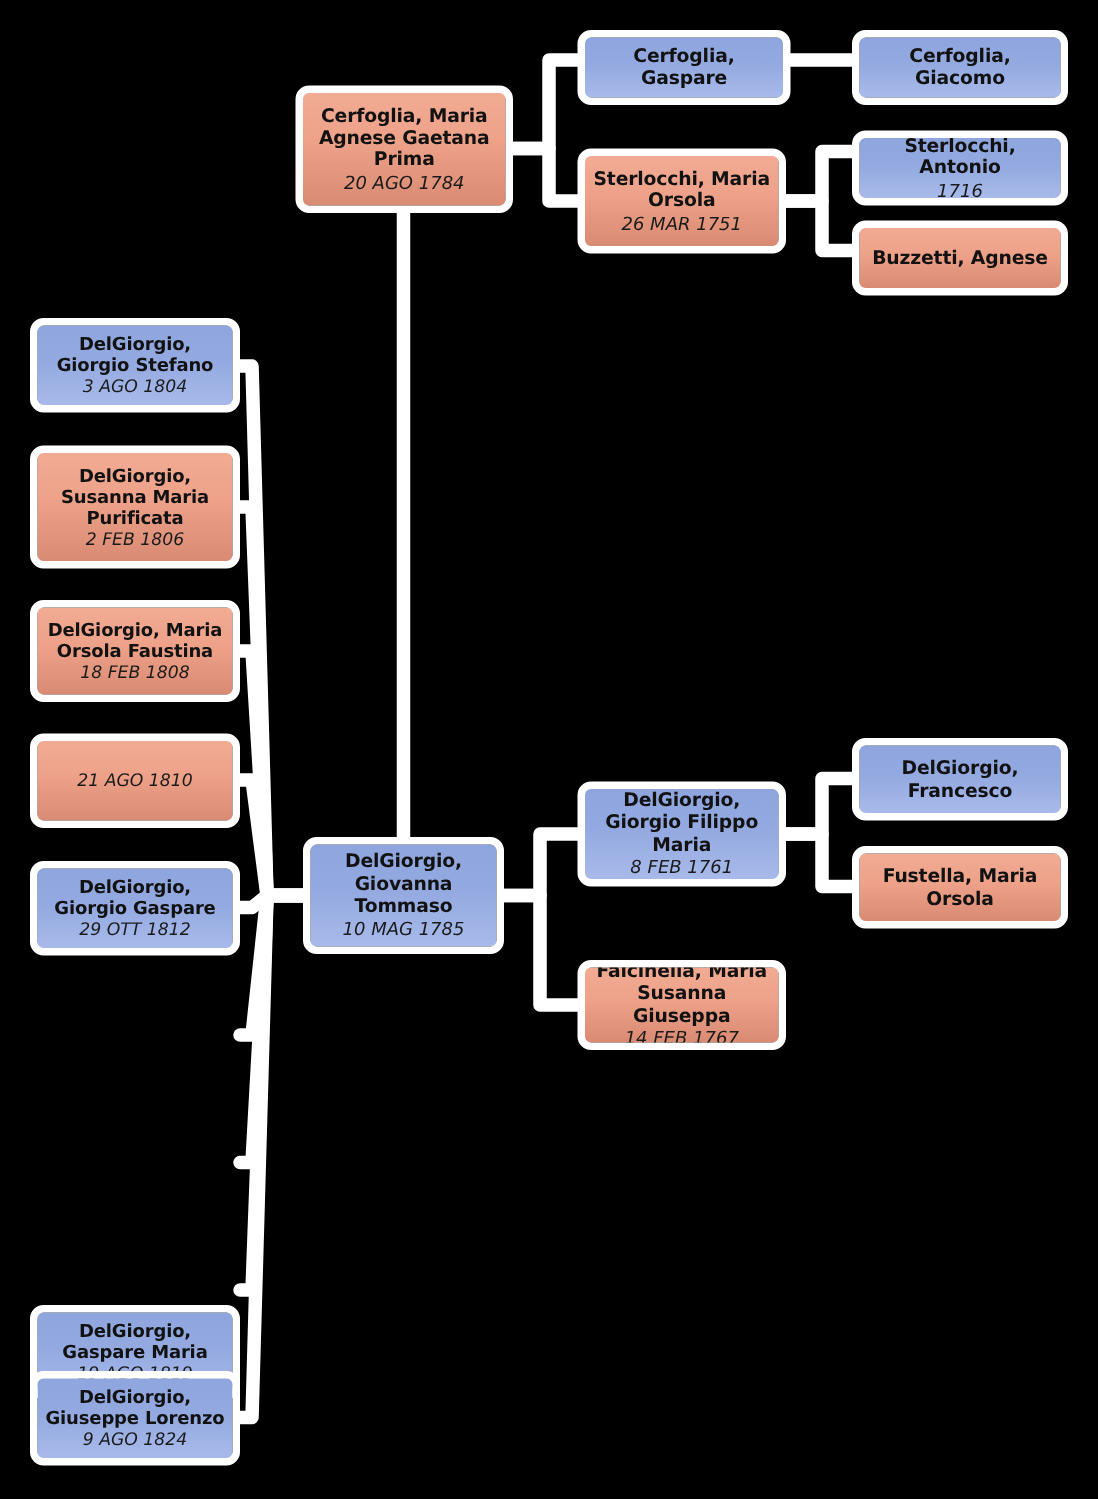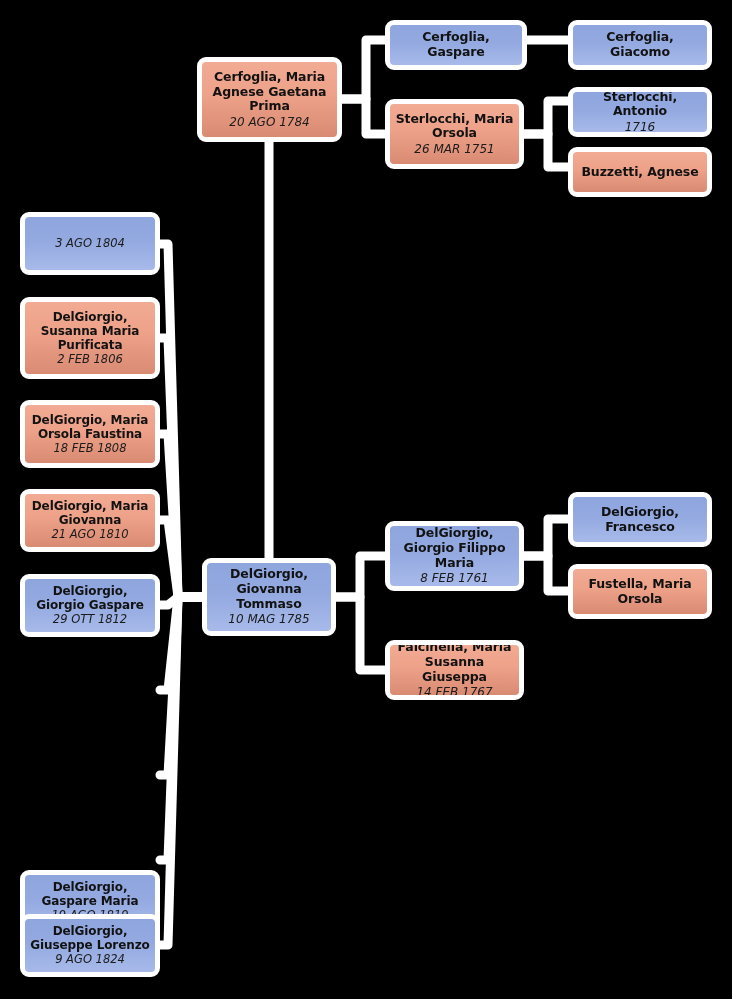--- a/index.html
+++ b/index.html
@@ -118,32 +118,32 @@
       <div class="nm">DelGiorgio, Francesco</div>
     </div>
     <div class="node female s13" style="left: 568px; top: 564px; width: 144px; height: 55px;">
       <div class="nm">Fustella, Maria Orsola</div>
     </div>
     <div class="node female s13" style="left: 385px; top: 640px; width: 139px; height: 60px;">
       <div class="nm">Falcinella, Maria Susanna Giuseppa</div>
       <div class="dt">14 FEB 1767</div>
     </div>
     <div class="node male s12" style="left: 20px; top: 212px; width: 140px; height: 63px;">
+      <div class="nm">DelGiorgio, Giorgio Stefano</div>
       <div class="dt">3 AGO 1804</div>
     </div>
     <div class="node female s12" style="left: 20px; top: 297px; width: 140px; height: 82px;">
       <div class="nm">DelGiorgio, Susanna Maria Purificata</div>
       <div class="dt">2 FEB 1806</div>
     </div>
     <div class="node female s12" style="left: 20px; top: 400px; width: 140px; height: 68px;">
       <div class="nm">DelGiorgio, Maria Orsola Faustina</div>
       <div class="dt">18 FEB 1808</div>
     </div>
     <div class="node female s12" style="left: 20px; top: 489px; width: 140px; height: 63px;">
-      <div class="nm">DelGiorgio, Maria Giovanna</div>
       <div class="dt">21 AGO 1810</div>
     </div>
     <div class="node male s12" style="left: 20px; top: 574px; width: 140px; height: 63px;">
       <div class="nm">DelGiorgio, Giorgio Gaspare</div>
       <div class="dt">29 OTT 1812</div>
     </div>
     <div class="node male s12" style="left: 20px; top: 829px; width: 140px; height: 63px; margin-top: 41px;">
       <div class="nm">DelGiorgio, Gaspare Maria</div>
       <div class="dt">19 AGO 1819</div>
     </div>

